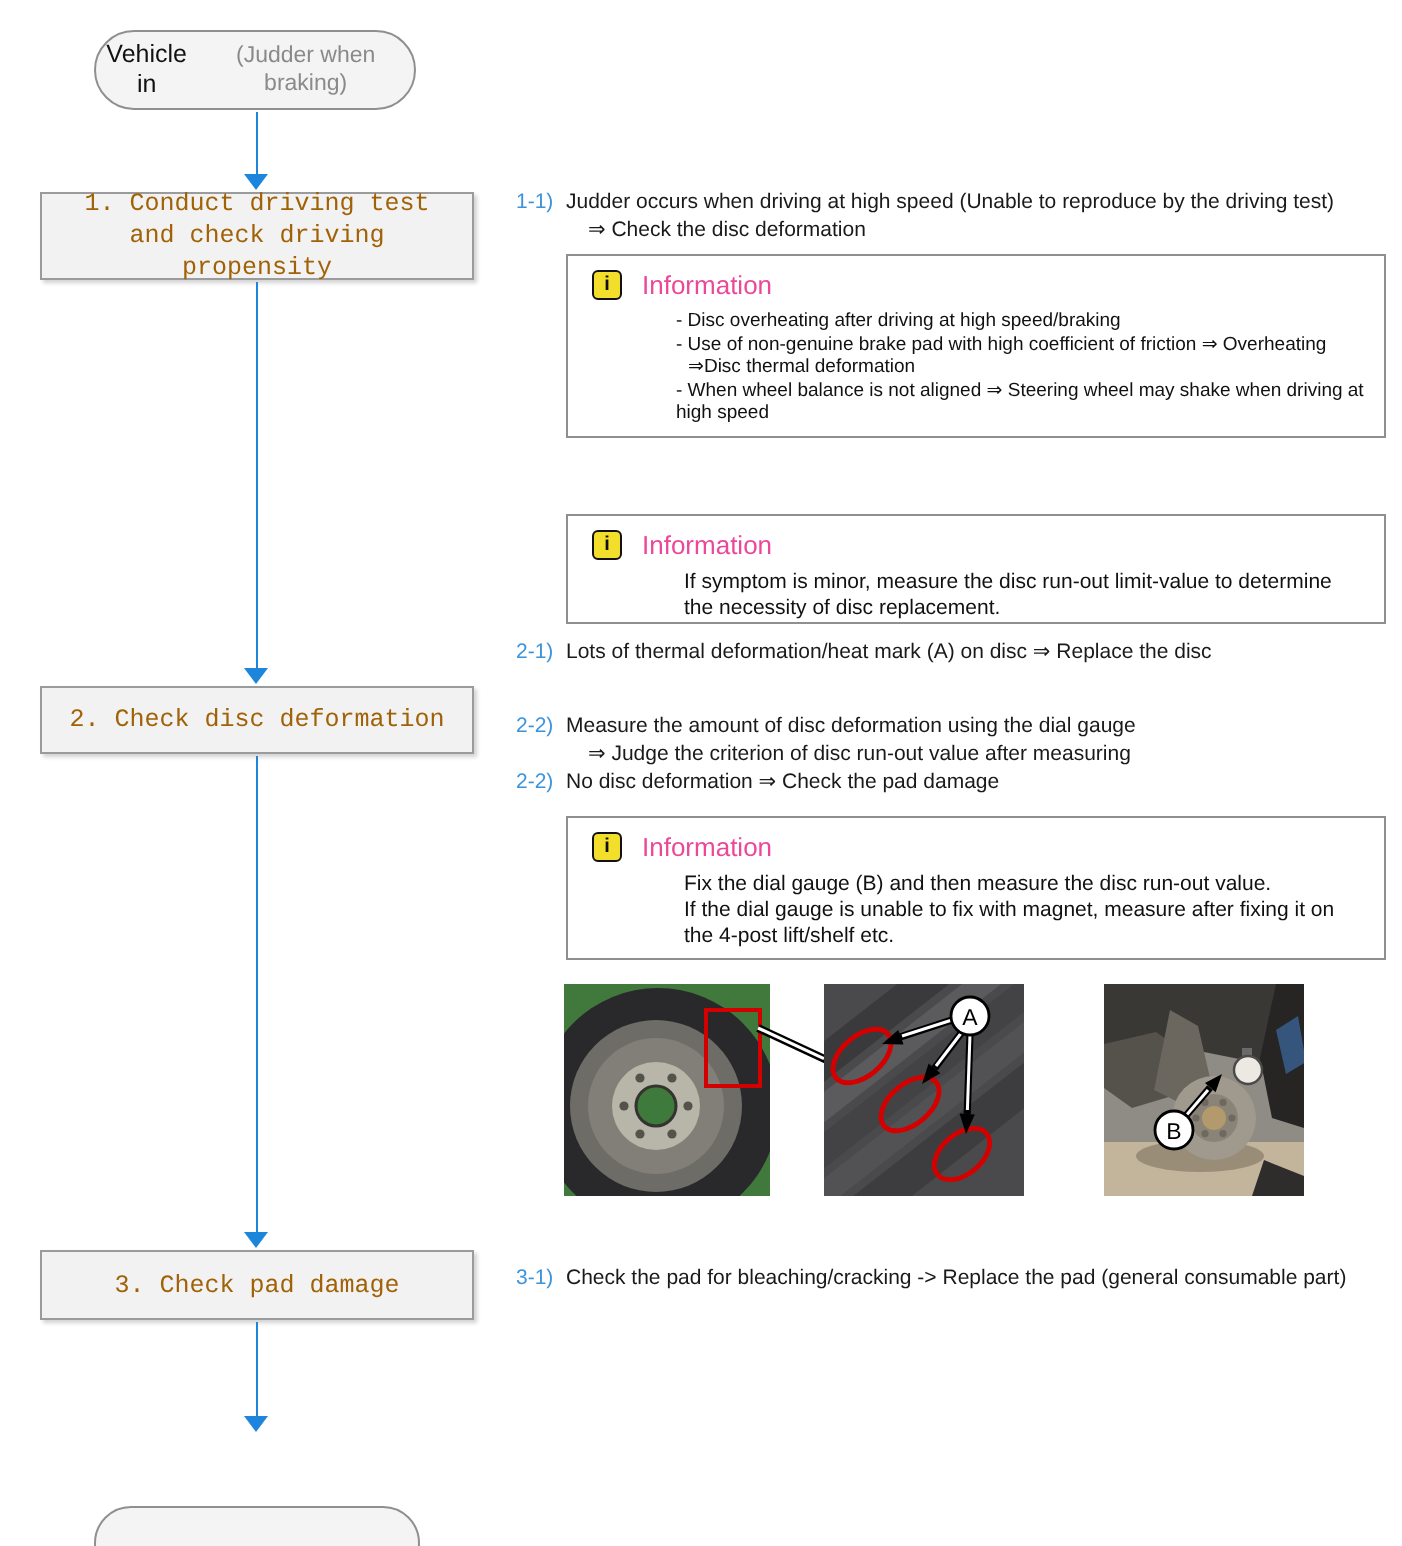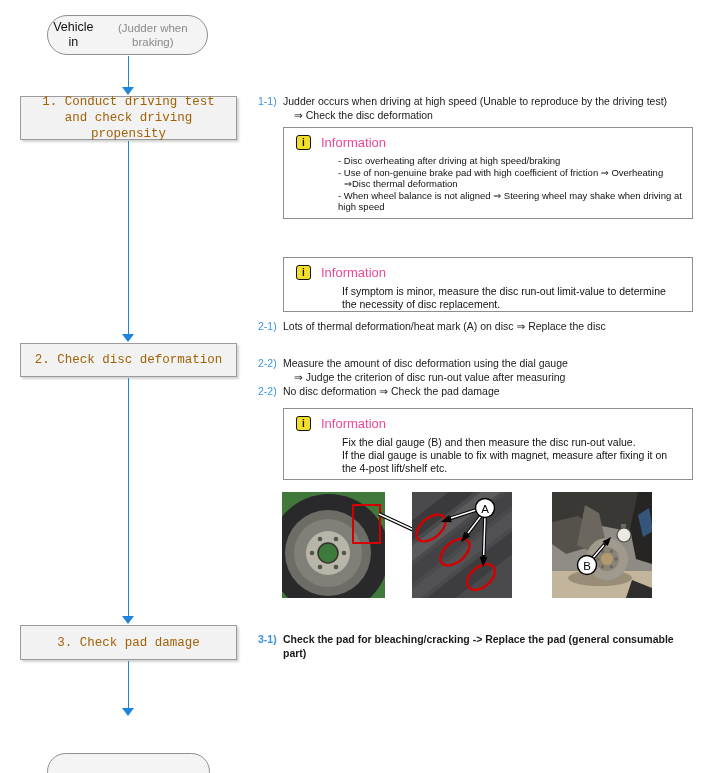--- a/index.html
+++ b/index.html
@@ -249,18 +249,18 @@
     </g>
     <g>
       <path d="M337,74 L350,58.8" stroke="#000" stroke-width="3.6" fill="none"></path>
       <path d="M337,74 L349,60" stroke="#fff" stroke-width="1.5" fill="none"></path>
       <polygon points="356,52 352.8,61.1 347.5,56.5" fill="#000"></polygon>
       <circle cx="332" cy="80" r="9.5" fill="#fff" stroke="#000" stroke-width="1.4"></circle>
       <text x="332" y="84.5" text-anchor="middle" font-size="11.5" fill="#000">B</text>
     </g>
   </svg>
 
-  <div class="note" style="top:633px;font-weight:bold;">
+  <div class="note" style="top:633px;">
     <span class="nid">3-1)</span>
     <span class="nlines">Check the pad for bleaching/cracking -&gt; Replace the pad (general consumable part)</span>
   </div>
 
 </div>
 
 </body></html>

